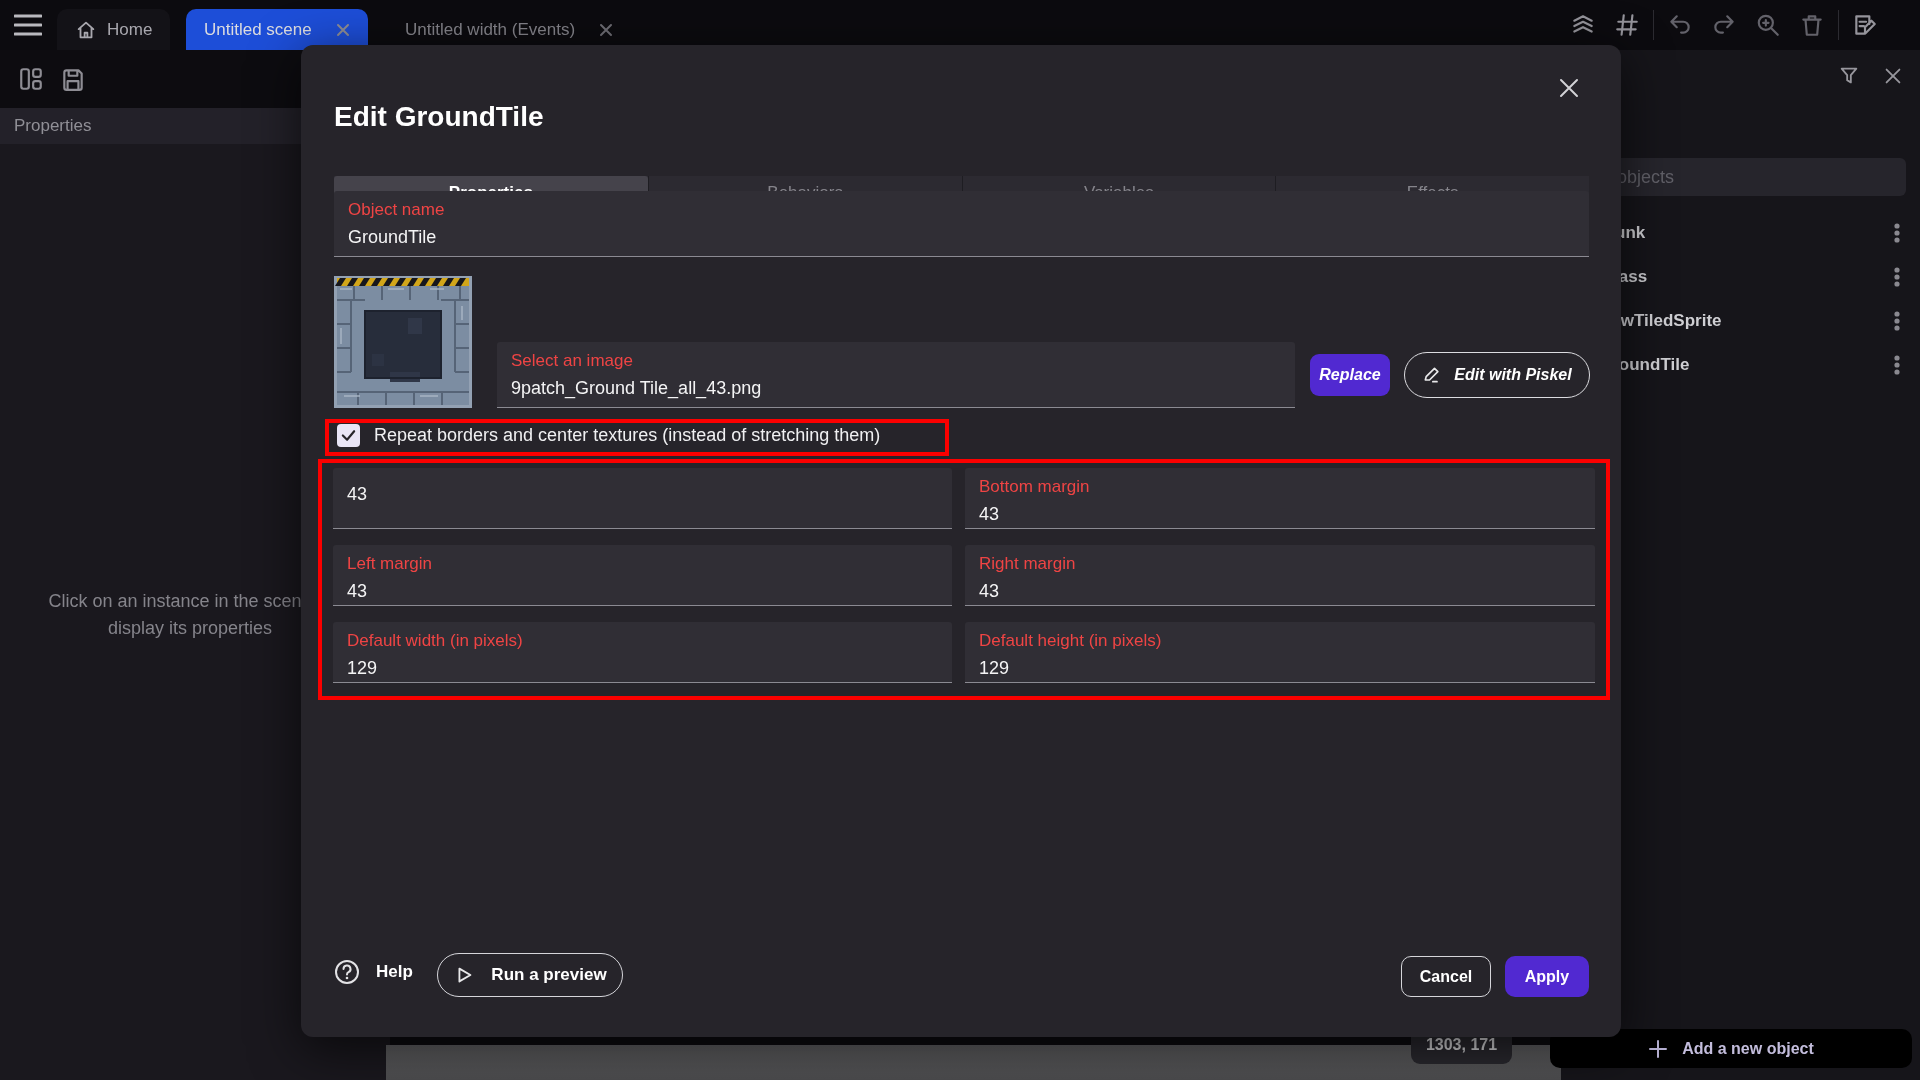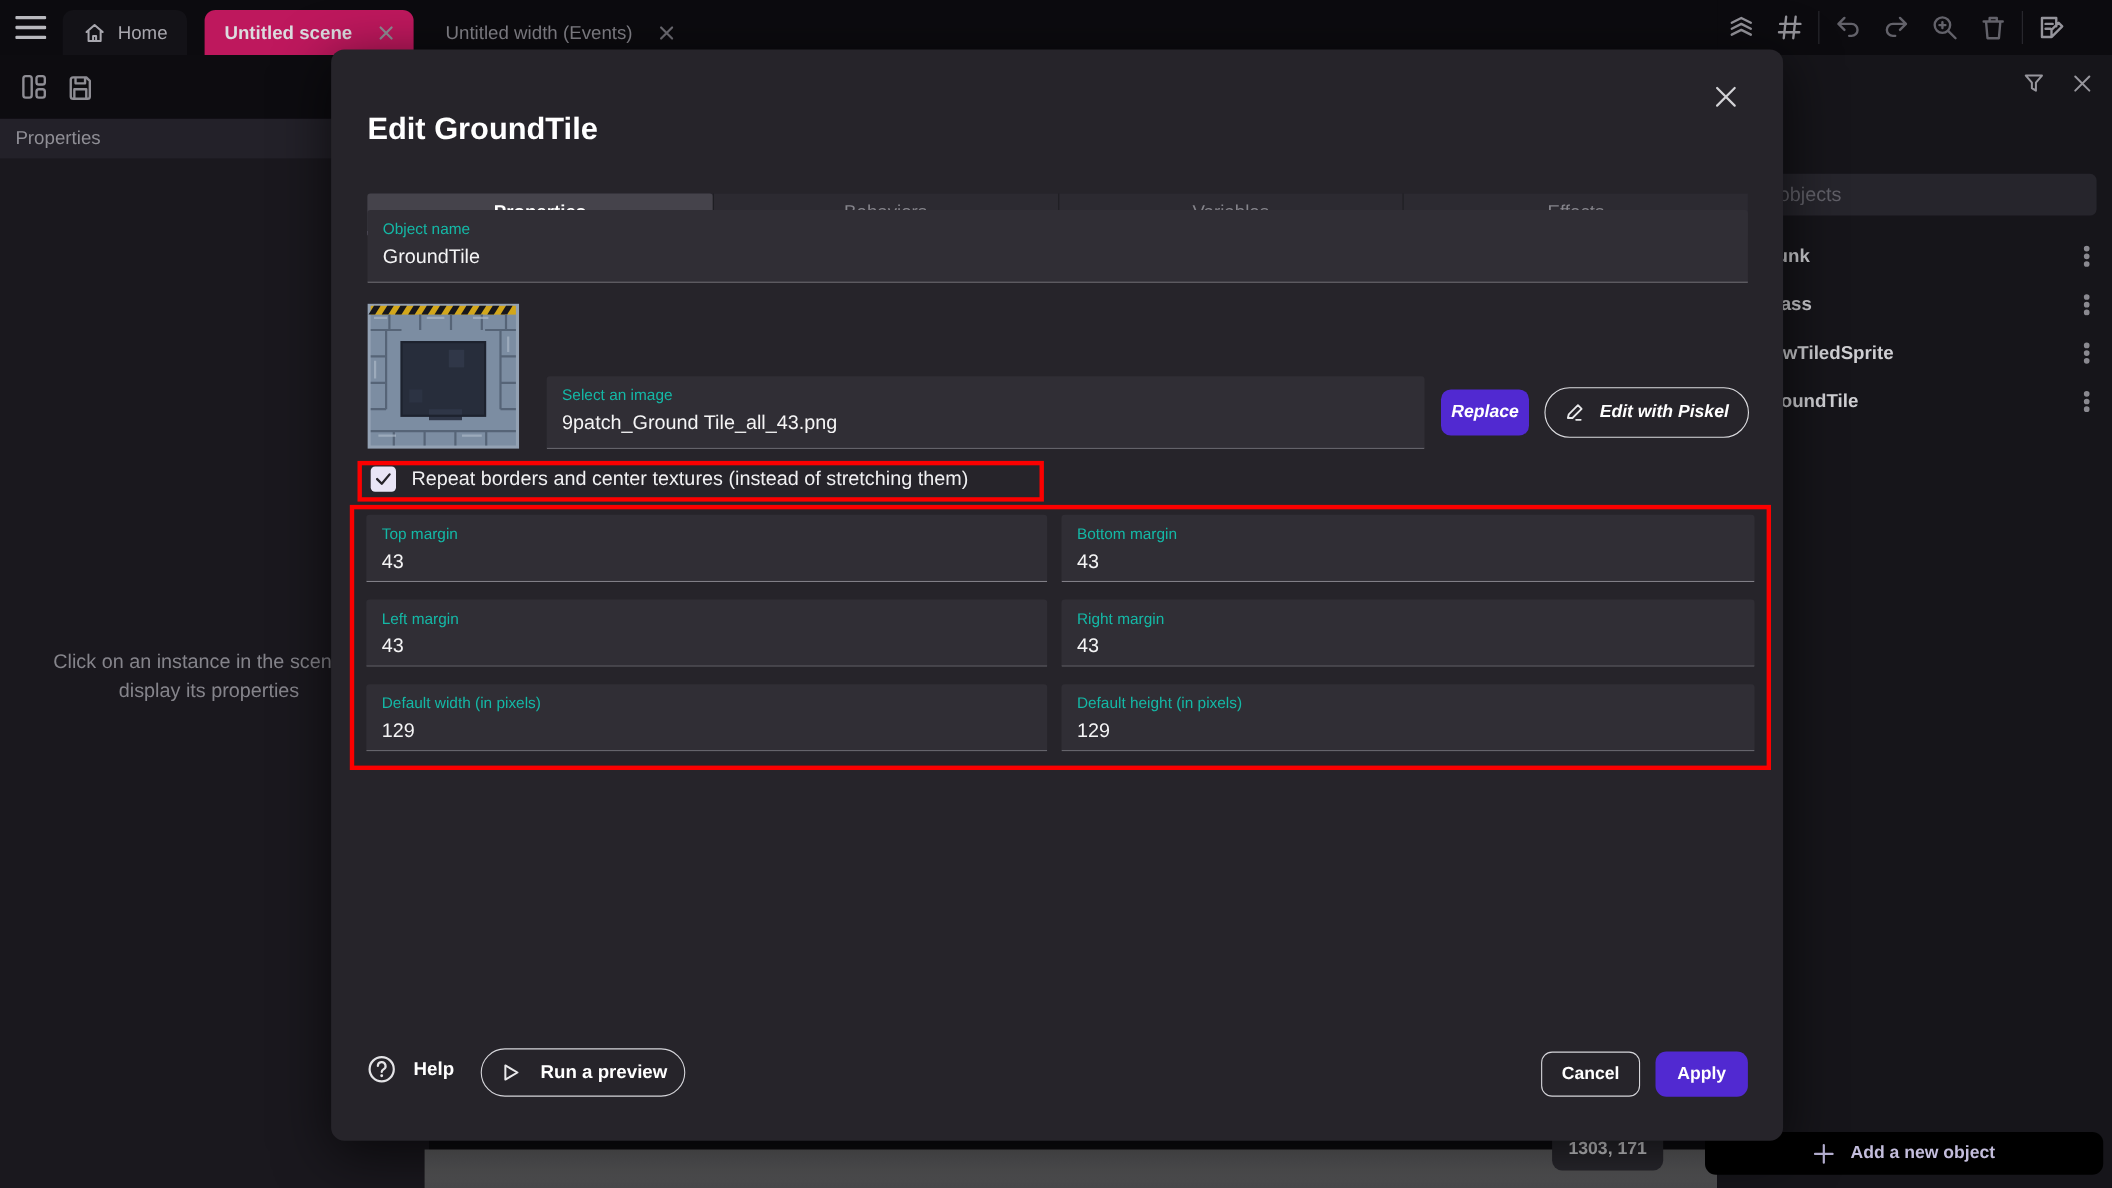--- a/index.html
+++ b/index.html
@@ -9,21 +9,21 @@
 
   svg { display:block; }
   .ico { stroke:currentColor; fill:none; stroke-width:2; stroke-linecap:round; stroke-linejoin:round; }
 
   
   .topbar { position:absolute; left:0; top:0; width:1920px; height:50px; background:#0c0b0f; }
   .hamburger { position:absolute; left:14px; top:14px; width:28px; height:22px; color:#b9b9be; cursor:pointer; }
   .tab { position:absolute; top:9px; height:41px; display:flex; align-items:center; gap:10px;
          padding:0 18px; border-radius:10px 10px 0 0; font-size:17px; color:#84838a; }
   .tab-home { left:57px; background:#131217; color:#a8a7ae; }
-  .tab-active { left:186px; background:#be185d; color:#dcdcdf; font-weight:bold; }
+  .tab-active { left:186px; background:#1d4ed8; color:#dcdcdf; font-weight:normal; }
   .tab-events { left:387px; background:transparent; }
   .tab .x { margin-left:14px; width:14px; height:14px; color:#8f8e95; }
   .tab-events .x { color:#6e6d74; }
 
   
   .left-toolbar { position:absolute; left:0; top:50px; width:301px; height:58px; background:#0d0c10; }
   .lt-ico { position:absolute; top:16px; width:26px; height:26px; color:#8e8d94; cursor:pointer; }
   .left-panel { position:absolute; left:0; top:108px; width:390px; height:972px; background:#1a181e; }
   .left-panel-header { position:absolute; left:0; top:0; width:100%; height:36px; background:#232129;
       color:#908f96; font-size:17px; display:flex; align-items:center; padding-left:14px; }
@@ -68,21 +68,21 @@
   .dlg-tabs { position:absolute; left:33px; top:131px; width:1255px; height:38px; background:#2c2a31;
       display:grid; grid-template-columns:1fr 1fr 1fr 1fr; }
   .dtab { display:flex; align-items:center; justify-content:center; font-size:17px; color:#85848b;
       border-bottom:4px solid transparent; cursor:pointer; border-left:1px solid #1e1d22; }
   .dtab:first-child { border-left:none; }
   .dtab.active { background:#45434b; color:#ffffff; font-weight:bold; border-bottom-color:#cfc3ef;
       border-radius:3px 3px 0 0; }
 
   .field { background:#302e35; border-bottom:1px solid #8b8a92; border-radius:3px 3px 0 0;
       padding:9px 14px 0 14px; }
-  .field .flabel { display:block; color:#14b8a6; font-size:14px; }
+  .field .flabel { display:block; color:#ef4444; font-size:17px; }
   .field .fvalue { display:block; color:#f4f4f5; font-size:18px; margin-top:7px; }
 
   .objname { position:absolute; left:33px; top:146px; width:1255px; height:66px; }
   .imgfield { position:absolute; left:196px; top:297px; width:798px; height:66px; }
 
   .thumb { position:absolute; left:33px; top:231px; width:138px; height:132px; }
 
   .btn { display:flex; align-items:center; justify-content:center; font-weight:bold; cursor:pointer;
       color:#ffffff; }
   .btn-replace { position:absolute; left:1009px; top:309px; width:80px; height:42px; background:#5129d1;
@@ -363,21 +363,20 @@
         <svg viewBox="0 0 24 24" class="ico">
             <path d="M4 12 L10 18 L20 6"></path>
           </svg>
       </div>
       <span class="chk-label">Repeat borders and center textures (instead of stretching them)</span>
     </div>
 
     <div class="fields-highlight"></div>
     <div class="fields-grid">
       <div class="field">
-        <span class="flabel">Top margin</span>
         <span class="fvalue">43</span>
       </div>
       <div class="field">
         <span class="flabel">Bottom margin</span>
         <span class="fvalue">43</span>
       </div>
       <div class="field">
         <span class="flabel">Left margin</span>
         <span class="fvalue">43</span>
       </div>

